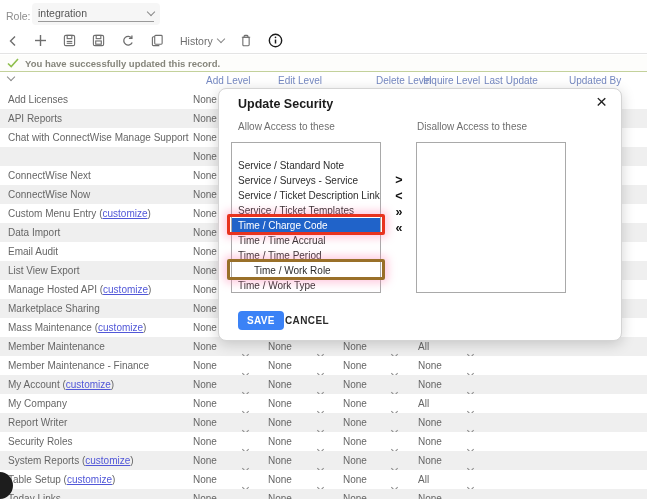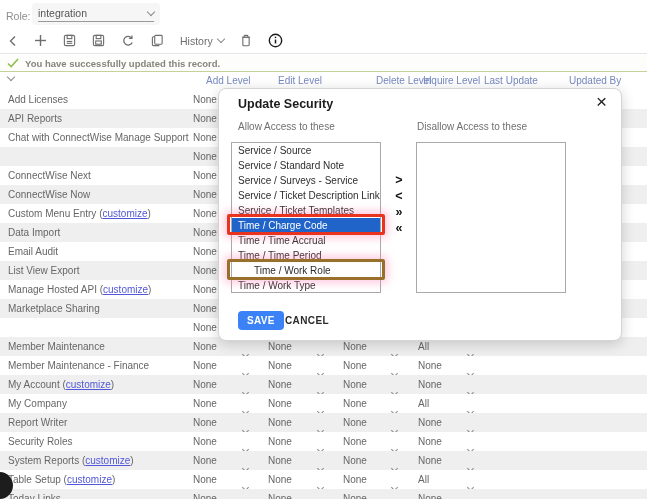--- a/index.html
+++ b/index.html
@@ -210,20 +210,21 @@
         <span class="cell" style="left: 193px;">None</span>
         <span class="chev-wrap" style="left: 243px;"><span class="chev sm"></span></span>
         <span class="cell" style="left: 268px;">None</span>
         <span class="chev-wrap" style="left: 318px;"><span class="chev sm"></span></span>
         <span class="cell" style="left: 343px;">None</span>
         <span class="chev-wrap" style="left: 392px;"><span class="chev sm"></span></span>
         <span class="cell" style="left: 418px;">None</span>
         <span class="chev-wrap" style="left: 468px;"><span class="chev sm"></span></span>
       </div>
       <div class="trow" style="top: 318px;">
+        <span class="cell name">Mass Maintenance (<a class="cust-link">customize</a>)</span>
         <span class="cell" style="left: 193px;">None</span>
         <span class="chev-wrap" style="left: 243px;"><span class="chev sm"></span></span>
         <span class="cell" style="left: 268px;">None</span>
         <span class="chev-wrap" style="left: 318px;"><span class="chev sm"></span></span>
         <span class="cell" style="left: 343px;">None</span>
         <span class="chev-wrap" style="left: 392px;"><span class="chev sm"></span></span>
         <span class="cell" style="left: 418px;">None</span>
         <span class="chev-wrap" style="left: 468px;"><span class="chev sm"></span></span>
       </div>
       <div class="trow shade" style="top: 337px;">
@@ -408,21 +409,20 @@
   </div>
 
   <div class="fab"></div>
 
   <div class="modal" id="modal">
     <span class="modal-title">Update Security</span>
     <span class="modal-close">×</span>
     <span class="box-label allow">Allow Access to these</span>
     <span class="box-label disallow">Disallow Access to these</span>
     <div class="listbox allow" id="allow-list">
-        <div class="opt" style="top: 0px;">Service / Source</div>
         <div class="opt" style="top: 15px;">Service / Standard Note</div>
         <div class="opt" style="top: 30px;">Service / Surveys - Service</div>
         <div class="opt" style="top: 45px;">Service / Ticket Description Links</div>
         <div class="opt" style="top: 60px;">Service / Ticket Templates</div>
         <div class="opt sel" style="top: 75px;">Time / Charge Code</div>
         <div class="opt" style="top: 90px;">Time / Time Accrual</div>
         <div class="opt" style="top: 105px;">Time / Time Period</div>
         <div class="opt" style="top: 120px; margin-left: 16px;">Time / Work Role</div>
         <div class="opt" style="top: 135px;">Time / Work Type</div>
       </div>

